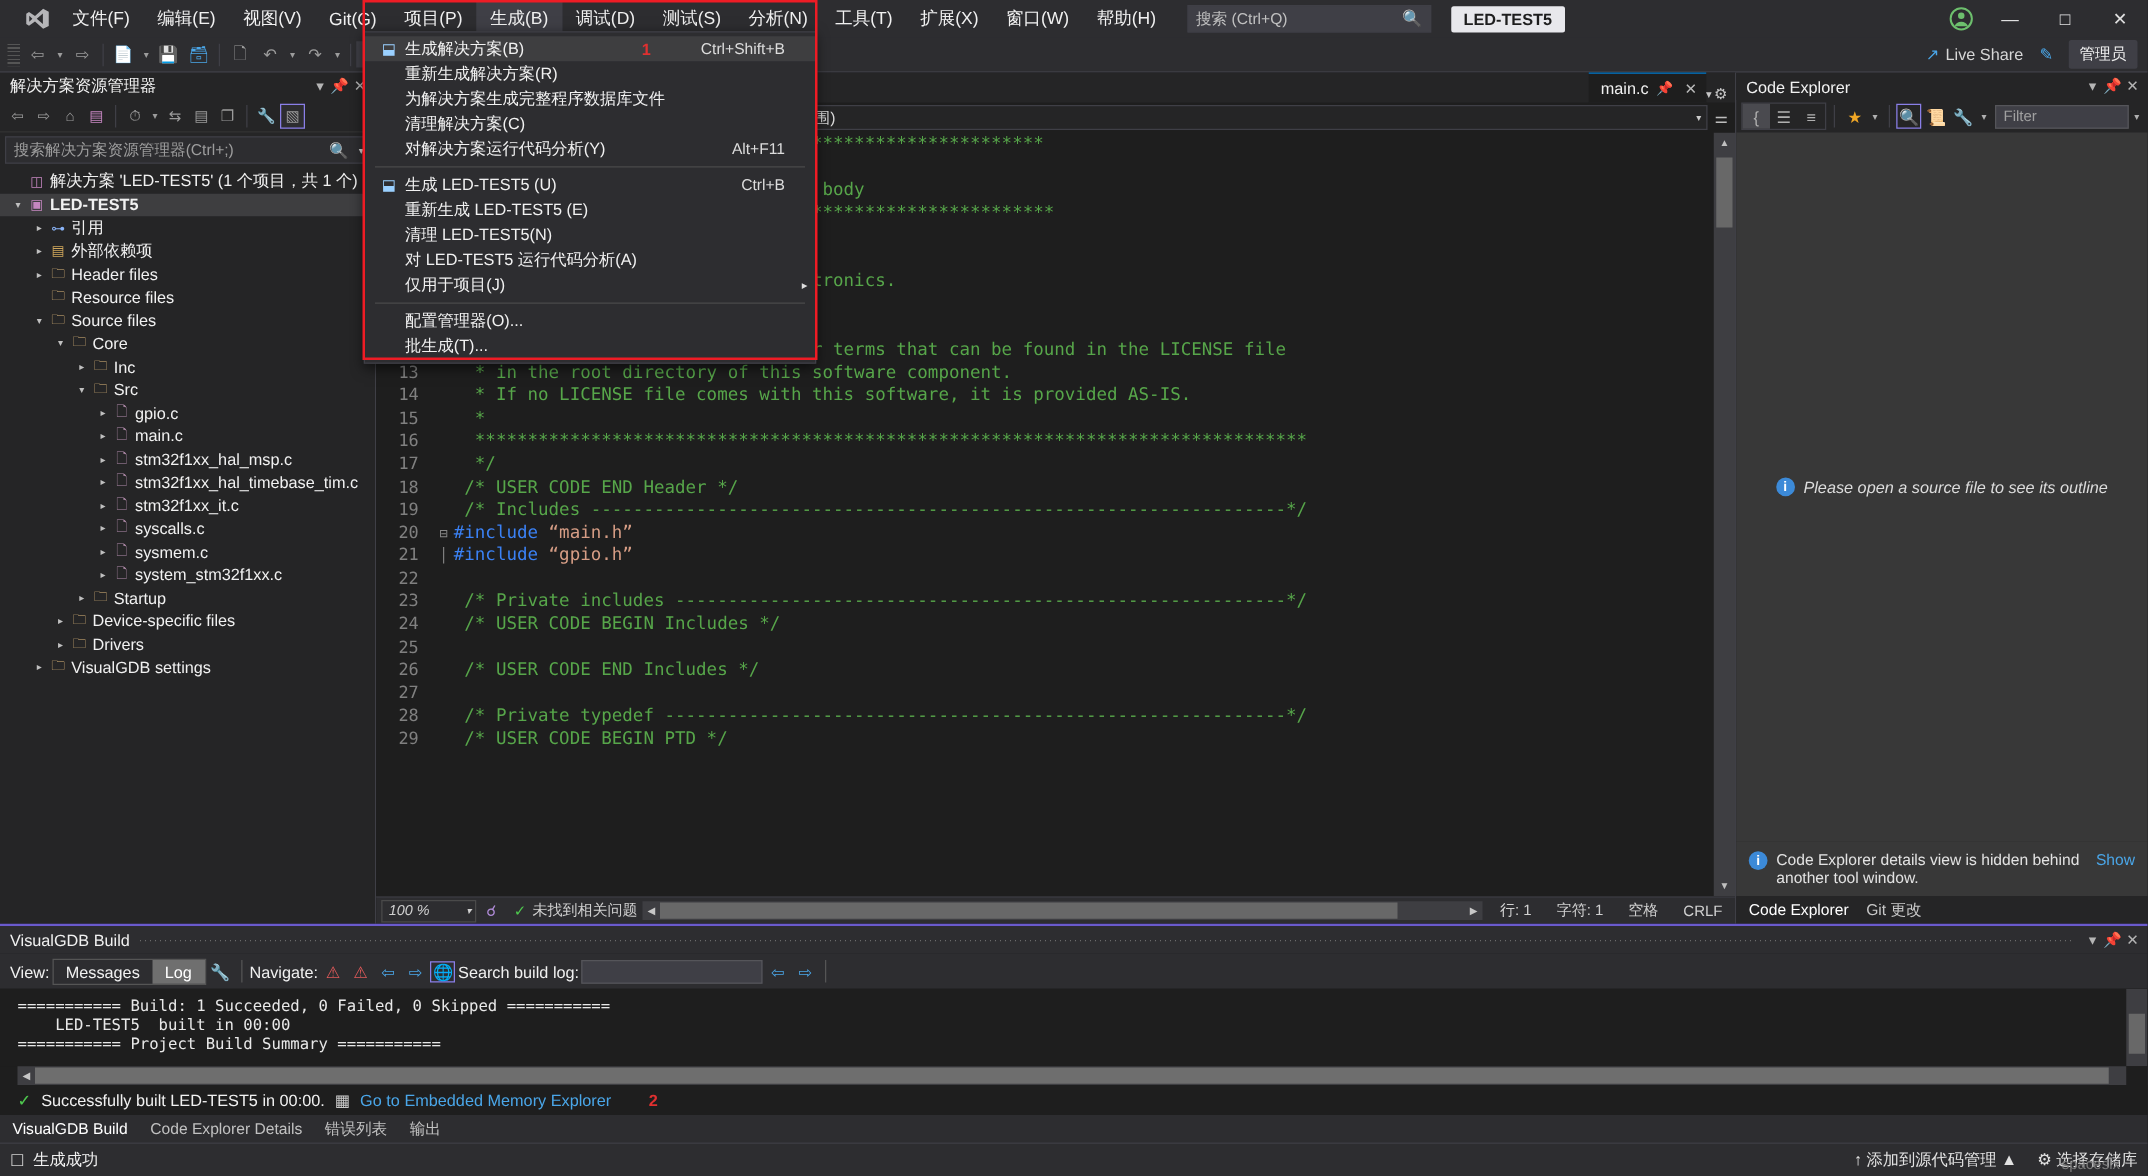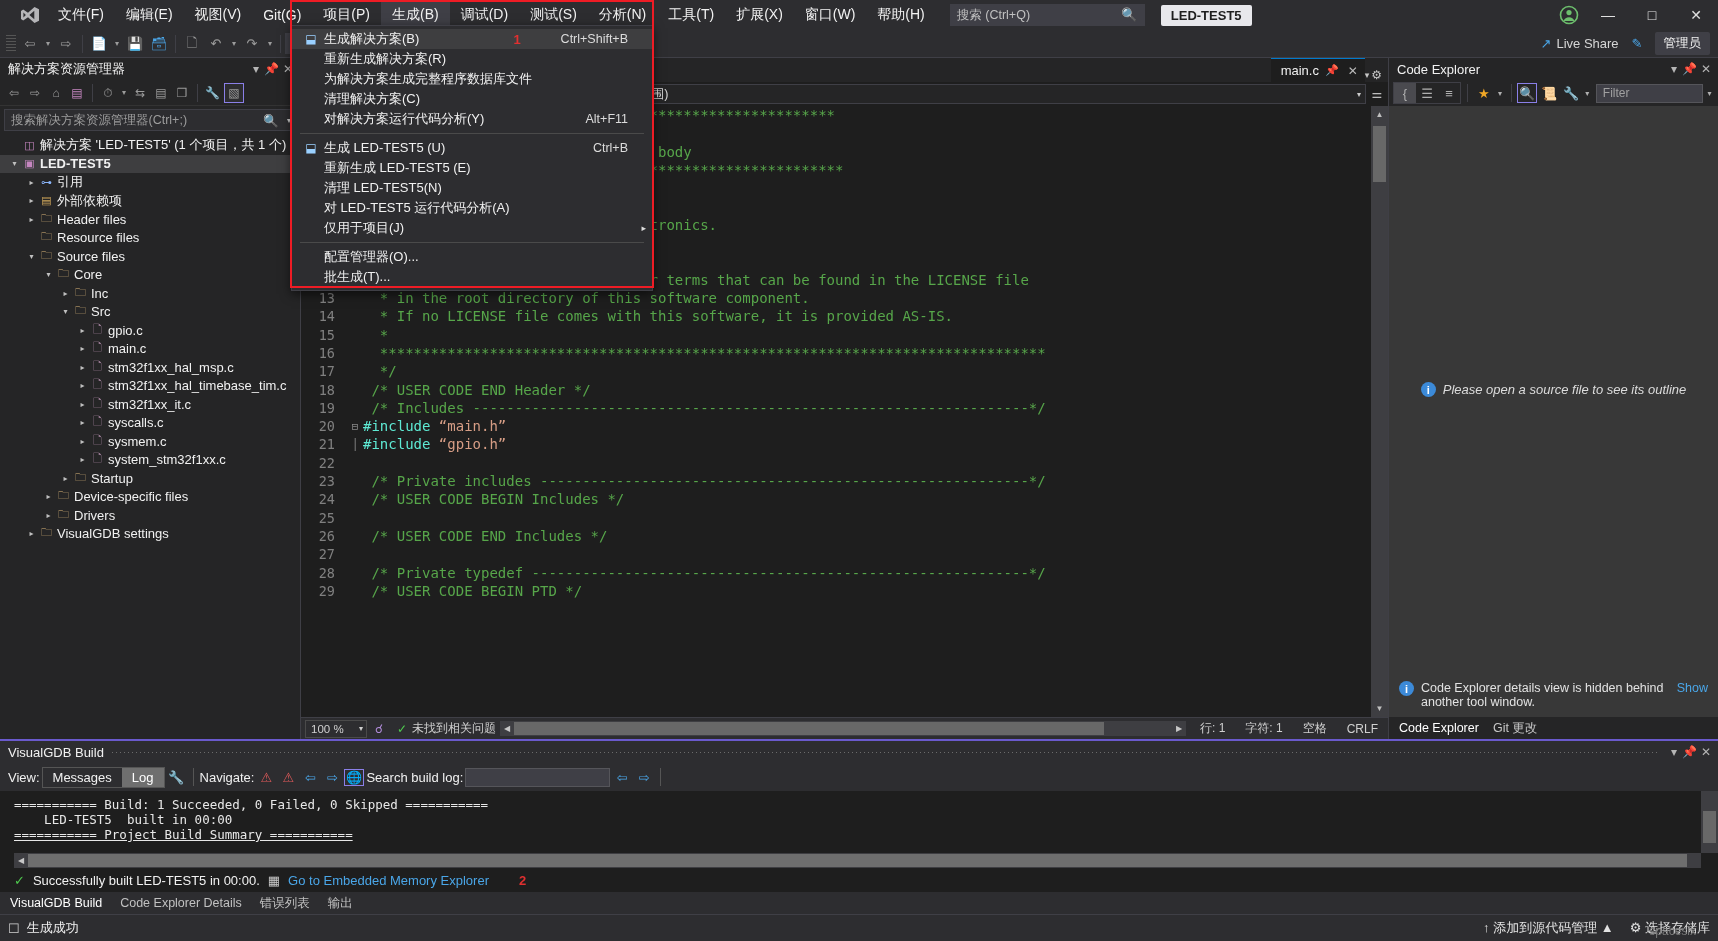--- a/index.html
+++ b/index.html
@@ -75,28 +75,28 @@
      display:flex; align-items:center; padding:0 16px 0 6px; position:relative;}
   .navsel:after{content:"▾"; position:absolute; right:4px; font-size:8px; color:#ccc;}
   .splitter-ic{ width:18px; display:flex; align-items:center; justify-content:center; color:#bdbdbd; font-size:12px;}
   .codewrap{ flex:1; display:flex; min-height:0; position:relative; background:#1e1e1e; overflow:hidden;}
   .codearea{ flex:1; position:relative; overflow:hidden; font-family:"DejaVu Sans Mono", monospace; font-size:14px;}
   .cl{ height:18.3px; display:flex; align-items:center; white-space:pre;}
   .ln{ width:46px; text-align:right; color:#808080; padding-right:12px; flex:none; font-size:13.5px;}
   .gut{ width:16px; flex:none; color:#888; font-size:11px; text-align:center;}
   .code{ color:#57a64a;}
   .str{ color:#d69d85;}
-  .pre{ color:#5eead4;}
+  .pre{ color:#3b82f6;}
   .vscroll{ width:17px; background:#3e3e42; flex:none; position:relative;}
   .vthumb{ position:absolute; left:2px; right:2px; top:20px; height:56px; background:#686868;}
   .vbtn{ position:absolute; left:0; right:0; height:17px; color:#c0c0c0; font-size:8px; text-align:center; line-height:17px;}
   .statline{ height:22px; background:#2d2d30; display:flex; align-items:center; flex:none;
       font-size:12px; color:#d0d0d0; border-top:1px solid #3f3f46;}
-  .zoomsel{ width:62px; height:18px; background:#2d2d30; border:1px solid #4a4a4a; margin:0 2px 0 4px;
-     display:flex; align-items:center; padding:0 12px 0 5px; position:relative; font-size:11.5px;}
+  .zoomsel{ width:76px; height:18px; background:#2d2d30; border:1px solid #4a4a4a; margin:0 2px 0 4px;
+     display:flex; align-items:center; padding:0 12px 0 5px; position:relative; font-size:11.5px;font-style:italic;}
   .zoomsel:after{content:"▾"; position:absolute; right:3px; font-size:8px;}
   .hscroll{ flex:1; height:15px; background:#3e3e42; margin:0 4px; position:relative;}
   .hthumb{ position:absolute; left:14px; width:590px; top:1px; bottom:1px; background:#686868;}
   .harrow{ position:absolute; width:14px; top:0; bottom:0; color:#c7c7c7; font-size:8px; text-align:center; line-height:15px;}
   .statcell{ padding:0 10px; white-space:nowrap;}
 
   
   .codeex{ width:330px; background:#252526; display:flex; flex-direction:column; flex:none; border-left:1px solid #3f3f46;}
   .ce-tools{ height:26px; display:flex; align-items:center; gap:2px; padding:0 4px; }
   .ce-group{ display:flex; border:1px solid #3f3f46; }
@@ -536,21 +536,21 @@
       <span class="bticon" style="border:1px solid #8a7fe8;">🌐</span>
       <span>Search build log:</span>
       <div class="sbl-input"></div>
       <span class="bticon" style="color:#4aa6e8;">⇦</span>
       <span class="bticon" style="color:#4aa6e8;">⇨</span>
       <span class="tsep" style="background:#555;"></span>
     </div>
     <div class="logarea" id="logarea">
       <div style="white-space: pre;">=========== Build: 1 Succeeded, 0 Failed, 0 Skipped ===========</div>
         <div style="white-space: pre;">    LED-TEST5  built in 00:00</div>
-        <div style="white-space: pre; text-decoration: underline;">=========== Project Build Summary ===========</div>
+        <div style="white-space: pre;">=========== Project Build Summary ===========</div>
         <div class="bp-vscroll">
         <div class="bp-vthumb"></div>
       </div>
     </div>
     <div class="bp-hscroll">
       <div class="harrow" style="left:0">◀</div>
       <div class="bp-hthumb"></div>
     </div>
     <div class="succ">
       <span class="checkg">✓</span>

